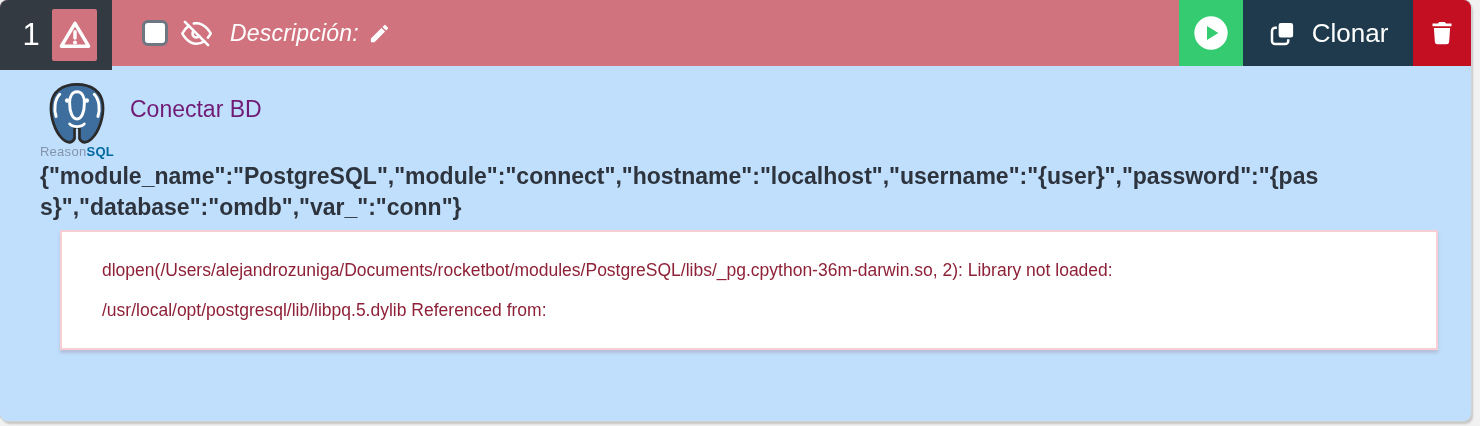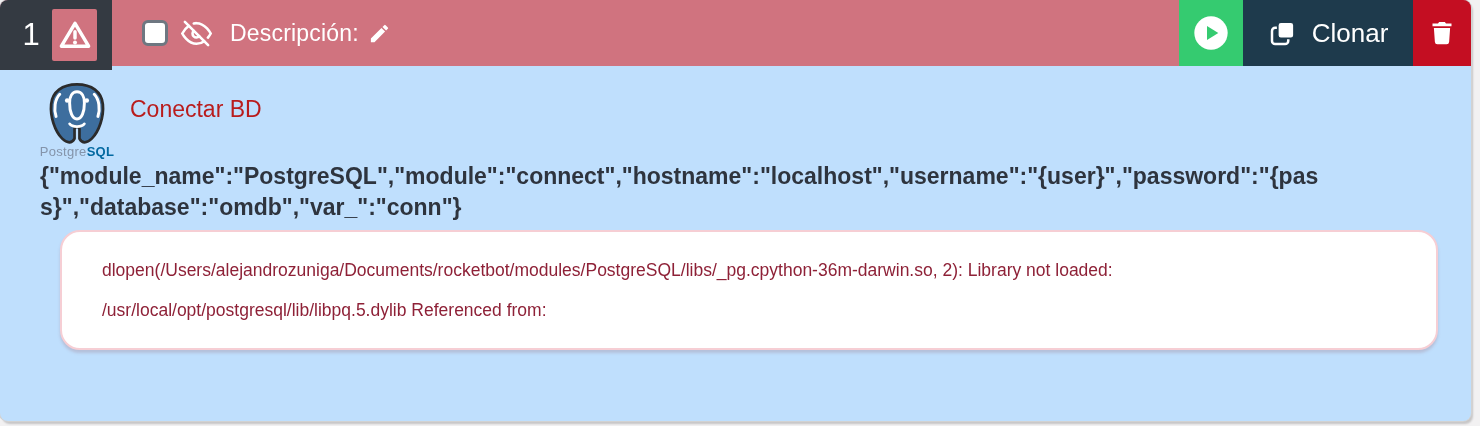--- a/index.html
+++ b/index.html
@@ -12,41 +12,41 @@
   
   .header { position:relative; height:66px; background:#d0737f; display:flex; align-items:center; padding-left:112px; }
   .step-box { position:absolute; left:0; top:0; width:112px; height:70px; background:#343a42; z-index:3;
               display:flex; align-items:center; }
   .step-num { color:#fff; font-size:31px; font-weight:500; margin-left:16px; width:30px; text-align:center; }
   .warn-sq { width:45px; height:52px; margin-left:6px; background:#d0737f; border-radius:2px;
              display:flex; align-items:center; justify-content:center; }
 
   .chk { width:26px; height:26px; margin-left:30px; background:#fff; border:3px solid #6e7781; border-radius:6px; cursor:pointer; }
   .eye { margin-left:13px; display:flex; cursor:pointer; }
-  .desc-label { color:#fff; font-size:23px; margin-left:18px; letter-spacing:.2px; }
+  .desc-label { color:#fff; font-size:23px; margin-left:18px; letter-spacing:.2px;font-style:italic; }
   .pencil { margin-left:9px; display:flex; cursor:pointer; }
 
   .hdr-spacer { flex:1; }
   .hbtn { height:66px; border:none; display:flex; align-items:center; justify-content:center; cursor:pointer; }
   .btn-play  { width:64px;  background:#35cb70; }
   .btn-clone { width:170px; background:#1e3a4c; color:#fff; font-size:26px; gap:14px; font-family:"Liberation Sans",sans-serif; }
   .btn-del   { width:58px;  background:#c40e22; }
 
   
   .body { padding:16px 40px 0 40px; position:relative; }
   .title-row { display:flex; align-items:flex-start; margin-left:-6px; cursor:pointer; }
   .logo-wrap { width:86px; text-align:center; }
   .pg-caption { font-size:13px; margin-top:-2px; color:#8494aa; letter-spacing:.3px; }
   .pg-caption .sql { color:#0369a1; font-weight:bold; }
-  .cmd-title { margin:14px 0 0 10px; font-size:23px; color:#b91c1c; font-weight:500; }
+  .cmd-title { margin:14px 0 0 10px; font-size:23px; color:#701a75; font-weight:500; }
 
   .params { margin-top:2px; max-width:1293px; font-size:23px; font-weight:bold; color:#2e343e;
             line-height:31px; overflow-wrap:anywhere; word-break:break-all; }
 
-  .error-box { margin:7px 0 0 20px; width:1378px; background:#fff; border:2px solid #f6ced4; border-radius:20px;
+  .error-box { margin:7px 0 0 20px; width:1378px; background:#fff; border:2px solid #f6ced4; border-radius:0;
                padding:18px 40px; box-shadow:0 3px 3px rgba(150,100,110,.25); }
   .error-line { color:#8e2137; font-size:17.5px; line-height:40px; font-weight:500; white-space:nowrap; }
 
   svg { display:block; }
 </style>
 </head>
 <body>
 
 <div class="card">
 
@@ -124,21 +124,21 @@
 
             <path d="M32 2 C20 2 12 8 11 18 C10 28 14 40 20 46 C24 50 28 50 30 46 L30 38 C30 36 34 36 34 38 L34 46 C36 50 40 50 44 46 C50 40 54 28 53 18 C52 8 44 2 32 2 Z" fill="#3d6e9e" stroke="#2b2b2b" stroke-width="2.2" stroke-linejoin="round"></path>
             <path d="M18 10 C14 14 13 22 15 28" fill="none" stroke="#fff" stroke-width="2.4" stroke-linecap="round"></path>
             <path d="M46 10 C50 14 51 22 49 28" fill="none" stroke="#fff" stroke-width="2.4" stroke-linecap="round"></path>
             <path d="M32 8 C28 8 26 12 26 17 C26 24 28 30 32 30 C36 30 38 24 38 17 C38 12 36 8 32 8 Z" fill="none" stroke="#fff" stroke-width="2.4"></path>
             <circle cx="24" cy="15" r="1.8" fill="#fff"></circle>
             <circle cx="40" cy="15" r="1.8" fill="#fff"></circle>
             <path d="M26 34 C28 37 36 37 38 34" fill="none" stroke="#fff" stroke-width="2.2" stroke-linecap="round"></path>
           </svg>
         </span>
-        <div class="pg-caption"><span>Postgre</span><span class="sql">SQL</span></div>
+        <div class="pg-caption"><span>Reason</span><span class="sql">SQL</span></div>
       </div>
       <div class="cmd-title">Conectar BD</div>
     </div>
 
     <div class="params">{"module_name":"PostgreSQL","module":"connect","hostname":"localhost","username":"{user}","password":"{pass}","database":"omdb","var_":"conn"}</div>
 
     <div class="error-box">
       <div class="error-line">dlopen(/Users/alejandrozuniga/Documents/rocketbot/modules/PostgreSQL/libs/_pg.cpython-36m-darwin.so, 2): Library not loaded:</div>
       <div class="error-line">/usr/local/opt/postgresql/lib/libpq.5.dylib Referenced from:</div>
     </div>

